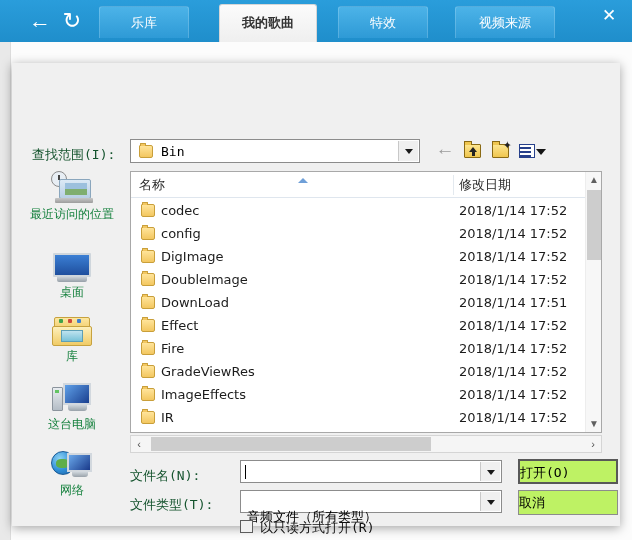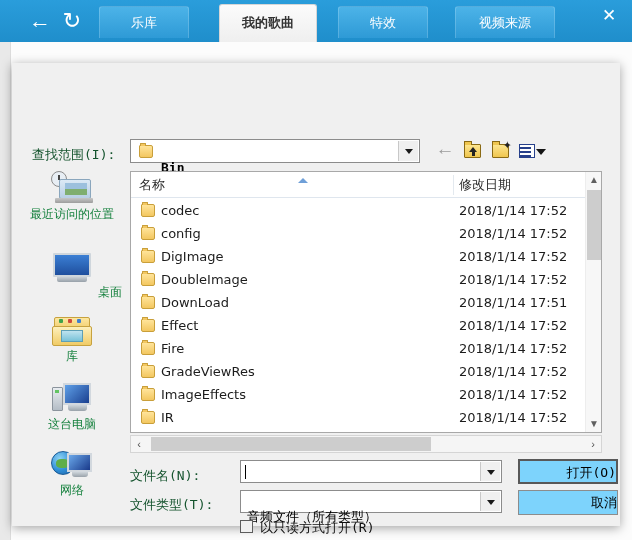--- a/index.html
+++ b/index.html
@@ -332,24 +332,24 @@
 
   
   .fname-label { left:118px; top:371px; }
   .ftype-label { left:118px; top:400px; }
   #fname-combo { left:228px; top:364px; width:262px; height:23px; }
   #ftype-combo { left:228px; top:394px; width:262px; height:23px; }
   .caret-bar {
     position:absolute; left:4px; top:4px; width:1px; height:14px; background:#000;
   }
   .btn {
-    position:absolute; background:#7dd3fc; border:1px solid #8c8c8c;
+    position:absolute; background:#bef264; border:1px solid #8c8c8c;
     box-sizing:border-box; font-size:13px; color:#000;
     font-family:"DejaVu Sans Mono","DejaVu Sans",monospace;
-    text-align:right;
+    text-align:left;
   }
   #btn-open { left:506px; top:363px; width:100px; height:25px; line-height:23px; border:2px solid #585858; }
   #btn-cancel { left:506px; top:394px; width:100px; height:25px; line-height:23px; }
   .chk-row { position:absolute; left:228px; top:423px; height:18px; }
   .chk-box {
     position:absolute; left:0; top:1px; width:13px; height:13px;
     background:#f0f0f0; border:1px solid #5c5c5c; box-sizing:border-box;
   }
   .chk-label {
     position:absolute; left:20px; top:0; font-size:13px; color:#0e0e0e;
@@ -402,21 +402,21 @@
       <div class="dlg-title-text">打开</div>
       <div class="dlg-close">✕</div>
     </div>
 
     <div class="dlg-inner">
 
       <div class="lbl lookin-label">查找范围(I):</div>
 
       <div class="combo" id="lookin-combo">
         <div class="folder-ico" style="left:8px;top:5px;"></div>
-        <div class="combo-text" style="left:30px;top:20px;font-weight:bold;">Bin</div>
+        <div class="combo-text" style="left:30px;top:4px;">Bin</div>
         <div class="combo-arrow"></div>
       </div>
 
       <div class="tb-icon tb-back"></div>
 
       <div class="tb-icon tb-up">
         <div class="ico-folder-box"></div>
         <div class="ico-uparrow"></div>
       </div>
 
@@ -438,21 +438,21 @@
         <div class="place" style="top:0;">
           <div class="place-icon icn-recent">
             <div class="clock"></div>
               <div class="mon"></div>
               <div class="pic"></div>
               <div class="base"></div>
           </div>
           <div class="place-label">最近访问的位置</div>
         </div>
 
-        <div class="place" style="top:82px;text-align:right;">
+        <div class="place" style="top:82px;">
           <div class="place-icon icn-desktop">
             <div class="screen"></div>
               <div class="stand"></div>
           </div>
           <div class="place-label">桌面</div>
         </div>
 
         <div class="place" style="top:146px;">
           <div class="place-icon icn-lib">
             <div class="back"></div>

